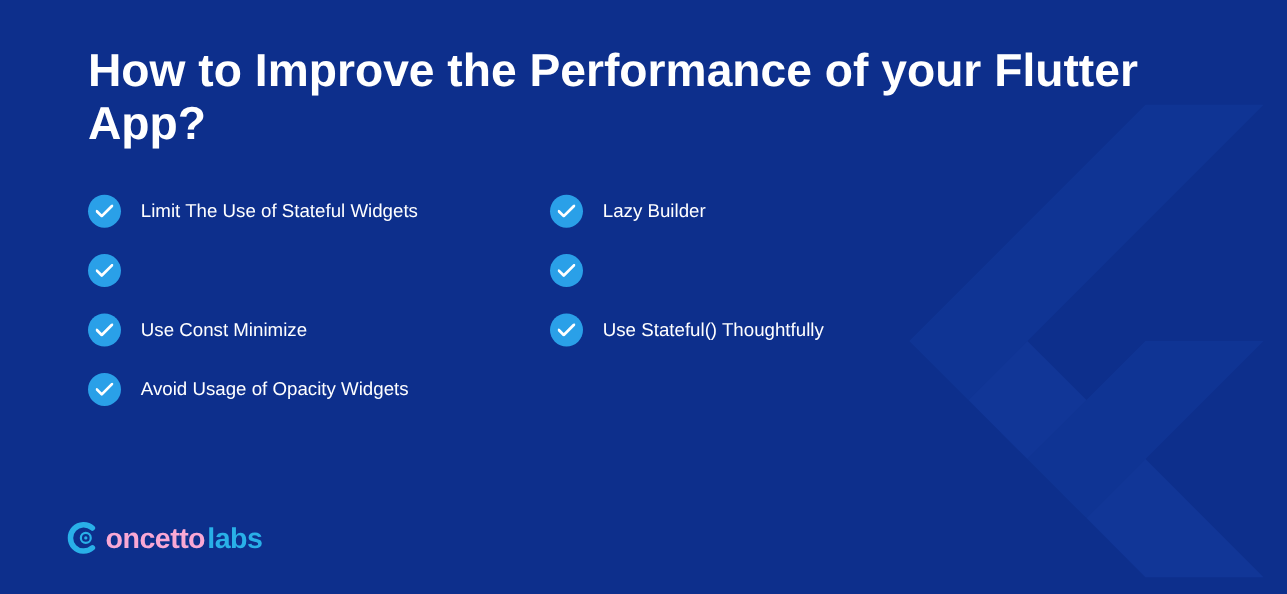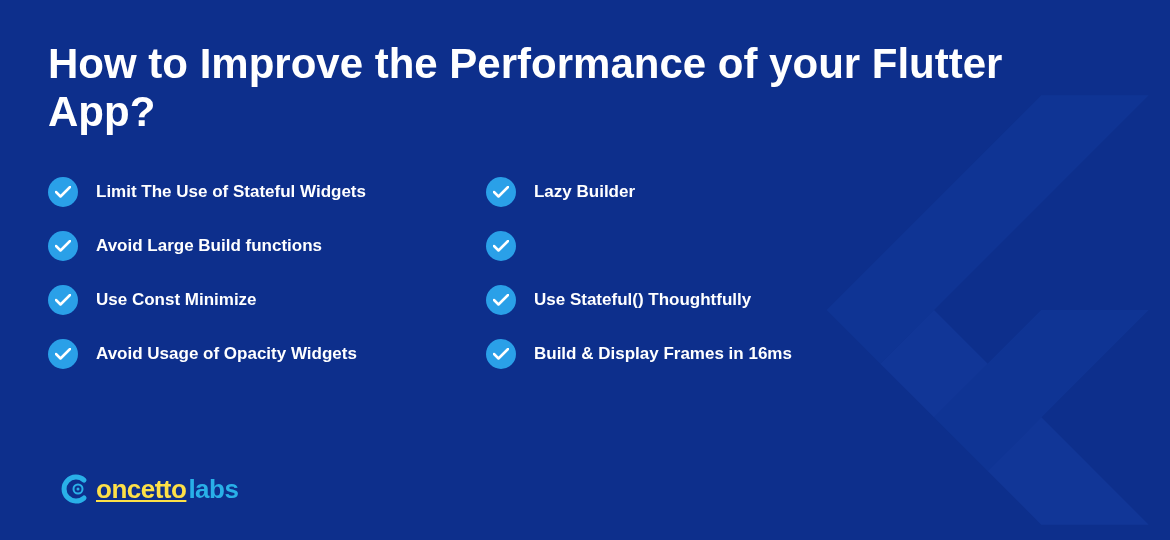--- a/index.html
+++ b/index.html
@@ -14,21 +14,21 @@
   .bg-flutter-logo {
     position: absolute;
     right: -40px;
     top: 80px;
     width: 460px;
     height: 460px;
     opacity: 0.18;
     pointer-events: none;
   }
   .container {
-    padding: 40px 60px 30px 48px;
+    padding: 40px 60px 30px 80px;
     position: relative;
     z-index: 2;
     height: 100%;
   }
   .title {
     color: #ffffff;
     font-size: 42px;
     font-weight: 800;
     line-height: 1.15;
     margin-bottom: 40px;
@@ -54,41 +54,40 @@
     background: #2aa0e8;
     display: flex;
     align-items: center;
     justify-content: center;
     flex-shrink: 0;
   }
   .check-circle svg { display: block; }
   .item-label {
     color: #ffffff;
     font-size: 17px;
-    font-weight: 700;
+    font-weight: 400;
   }
   .brand {
     position: absolute;
     left: 60px;
     bottom: 34px;
     display: flex;
     align-items: center;
     gap: 2px;
   }
   .brand-c {
     width: 34px;
     height: 34px;
     position: relative;
   }
   .brand-text-1 {
-    color: #fde047;
+    color: #f9a8d4;
     font-size: 26px;
     font-weight: 700;
     letter-spacing: -0.5px;
-    text-decoration: underline;
   }
   .brand-text-2 {
     color: #29b0e8;
     font-size: 26px;
     font-weight: 600;
     letter-spacing: -0.5px;
     text-align: right;
   }
 </style>
 </head>
@@ -115,21 +114,20 @@
             </svg>
         </span>
         <span class="item-label">Limit The Use of Stateful Widgets</span>
       </div>
       <div class="item">
         <span class="check-circle">
           <svg width="16" height="12" viewBox="0 0 16 12">
               <path d="M1 6 L5.5 10.5 L15 1" stroke="#fff" stroke-width="2.5" fill="none" stroke-linecap="round" stroke-linejoin="round"></path>
             </svg>
         </span>
-        <span class="item-label">Avoid Large Build functions</span>
       </div>
       <div class="item">
         <span class="check-circle">
           <svg width="16" height="12" viewBox="0 0 16 12">
               <path d="M1 6 L5.5 10.5 L15 1" stroke="#fff" stroke-width="2.5" fill="none" stroke-linecap="round" stroke-linejoin="round"></path>
             </svg>
         </span>
         <span class="item-label">Use Const Minimize</span>
       </div>
       <div class="item">
@@ -159,28 +157,20 @@
         </span>
       </div>
       <div class="item">
         <span class="check-circle">
           <svg width="16" height="12" viewBox="0 0 16 12">
               <path d="M1 6 L5.5 10.5 L15 1" stroke="#fff" stroke-width="2.5" fill="none" stroke-linecap="round" stroke-linejoin="round"></path>
             </svg>
         </span>
         <span class="item-label">Use Stateful() Thoughtfully</span>
       </div>
-      <div class="item">
-        <span class="check-circle">
-          <svg width="16" height="12" viewBox="0 0 16 12">
-              <path d="M1 6 L5.5 10.5 L15 1" stroke="#fff" stroke-width="2.5" fill="none" stroke-linecap="round" stroke-linejoin="round"></path>
-            </svg>
-        </span>
-        <span class="item-label">Build &amp; Display Frames in 16ms</span>
-      </div>
     </div>
   </div>
 
   <div class="brand">
     <span class="brand-c">
       <svg width="34" height="34" viewBox="0 0 34 34">
         <path d="M24 8 A12 12 0 1 0 24 26" stroke="#29b0e8" stroke-width="5" fill="none" stroke-linecap="round"></path>
         <circle cx="18" cy="17" r="4.5" fill="none" stroke="#29b0e8" stroke-width="2"></circle>
         <circle cx="18" cy="17" r="1.5" fill="#29b0e8"></circle>
       </svg>

